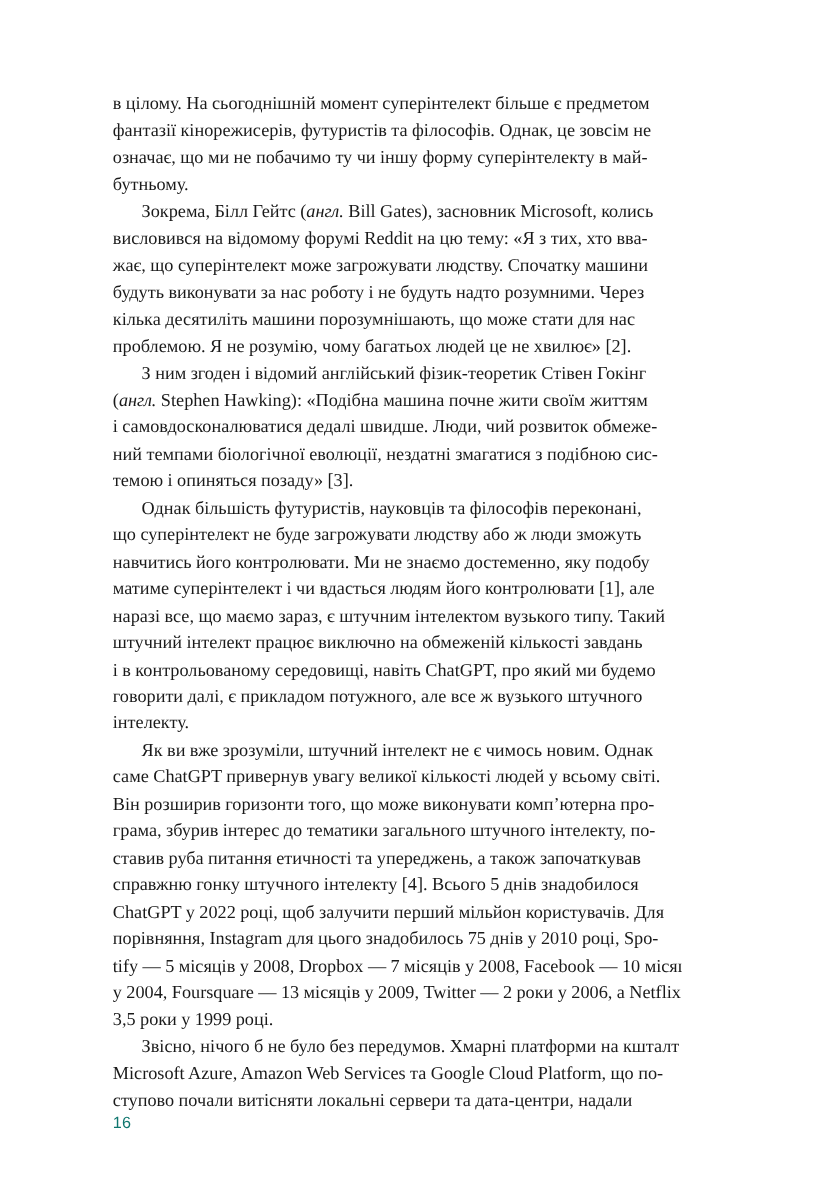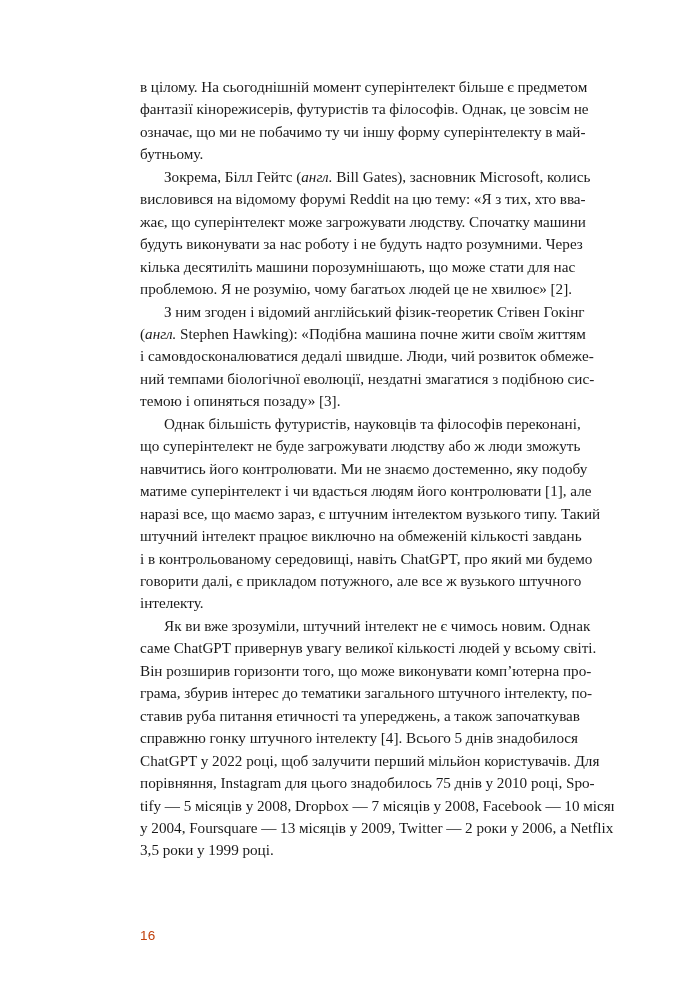--- a/index.html
+++ b/index.html
@@ -9,21 +9,20 @@
     background: #ffffff;
   }
 
   .page {
     position: relative;
     width: 568px;
     height: 997px;
     background: #ffffff;
     overflow: hidden;
     box-sizing: border-box;
-    margin-left: 46px;
   }
 
   .text-block {
     position: absolute;
     left: 94px;
     top: 76px;
     width: 512px;
     font-family: "Liberation Serif", "DejaVu Serif", serif;
     font-size: 15.2px;
     line-height: 22.45px;
@@ -54,39 +53,40 @@
     line-height: inherit;
   }
 
   .folio {
     position: absolute;
     left: 94px;
     top: 929px;
     font-family: "Liberation Sans", "DejaVu Sans", sans-serif;
     font-size: 13.5px;
     line-height: 1;
-    color: #c2410c;
+    color: #0f766e;
     letter-spacing: 0.2px;
   }
 </style>
 </head>
 <body>
 
 <div class="page">
 
   <div class="text-block">
 
     <p class="para continuation" style="text-align: justify;">в цілому. На сьогоднішній момент суперінтелект більше є предметом<br>фантазії кінорежисерів, футуристів та філософів. Однак, це зовсім не<br>означає, що ми не побачимо ту чи іншу форму суперінтелекту в май-<br>бутньому.</p>
 
     <p class="para" style="text-align: justify;">Зокрема, Білл Гейтс (<em>англ.</em> Bill Gates), засновник Microsoft, колись<br>висловився на відомому форумі Reddit на цю тему: «Я з тих, хто вва-<br>жає, що суперінтелект може загрожувати людству. Спочатку машини<br>будуть виконувати за нас роботу і не будуть надто розумними. Через<br>кілька десятиліть машини порозумнішають, що може стати для нас<br>проблемою. Я не розумію, чому багатьох людей це не хвилює» [2].</p>
 
     <p class="para" style="text-align: justify;">З ним згоден і відомий англійський фізик-теоретик Стівен Гокінг<br>(<em>англ.</em> Stephen Hawking): «Подібна машина почне жити своїм життям<br>і самовдосконалюватися дедалі швидше. Люди, чий розвиток обмеже-<br>ний темпами біологічної еволюції, нездатні змагатися з подібною сис-<br>темою і опиняться позаду» [3].</p>
 
     <p class="para" style="text-align: justify;">Однак більшість футуристів, науковців та філософів переконані,<br>що суперінтелект не буде загрожувати людству або ж люди зможуть<br>навчитись його контролювати. Ми не знаємо достеменно, яку подобу<br>матиме суперінтелект і чи вдасться людям його контролювати [1], але<br>наразі все, що маємо зараз, є штучним інтелектом вузького типу. Такий<br>штучний інтелект працює виключно на обмеженій кількості завдань<br>і в контрольованому середовищі, навіть ChatGPT, про який ми будемо<br>говорити далі, є прикладом потужного, але все ж вузького штучного<br>інтелекту.</p>
 
     <p class="para" style="text-align: justify;">Як ви вже зрозуміли, штучний інтелект не є чимось новим. Однак<br>саме ChatGPT привернув увагу великої кількості людей у всьому світі.<br>Він розширив горизонти того, що може виконувати комп’ютерна про-<br>грама, збурив інтерес до тематики загального штучного інтелекту, по-<br>ставив руба питання етичності та упереджень, а також започаткував<br>справжню гонку штучного інтелекту [4]. Всього 5 днів знадобилося<br>ChatGPT у 2022 році, щоб залучити перший мільйон користувачів. Для<br>порівняння, Instagram для цього знадобилось 75 днів у 2010 році, Spo-<br>tify — 5 місяців у 2008, Dropbox — 7 місяців у 2008, Facebook — 10 місяців<br>у 2004, Foursquare — 13 місяців у 2009, Twitter — 2 роки у 2006, a Netflix —<br>3,5 роки у 1999 році.</p>
 
+    <p class="para" style="text-align: justify;">Звісно, нічого б не було без передумов. Хмарні платформи на кшталт<br>Microsoft Azure, Amazon Web Services та Google Cloud Platform, що по-<br>ступово почали витісняти локальні сервери та дата-центри, надали</p>
 
   </div>
 
   <div class="folio">16</div>
 
 </div>
 
 </body></html>

